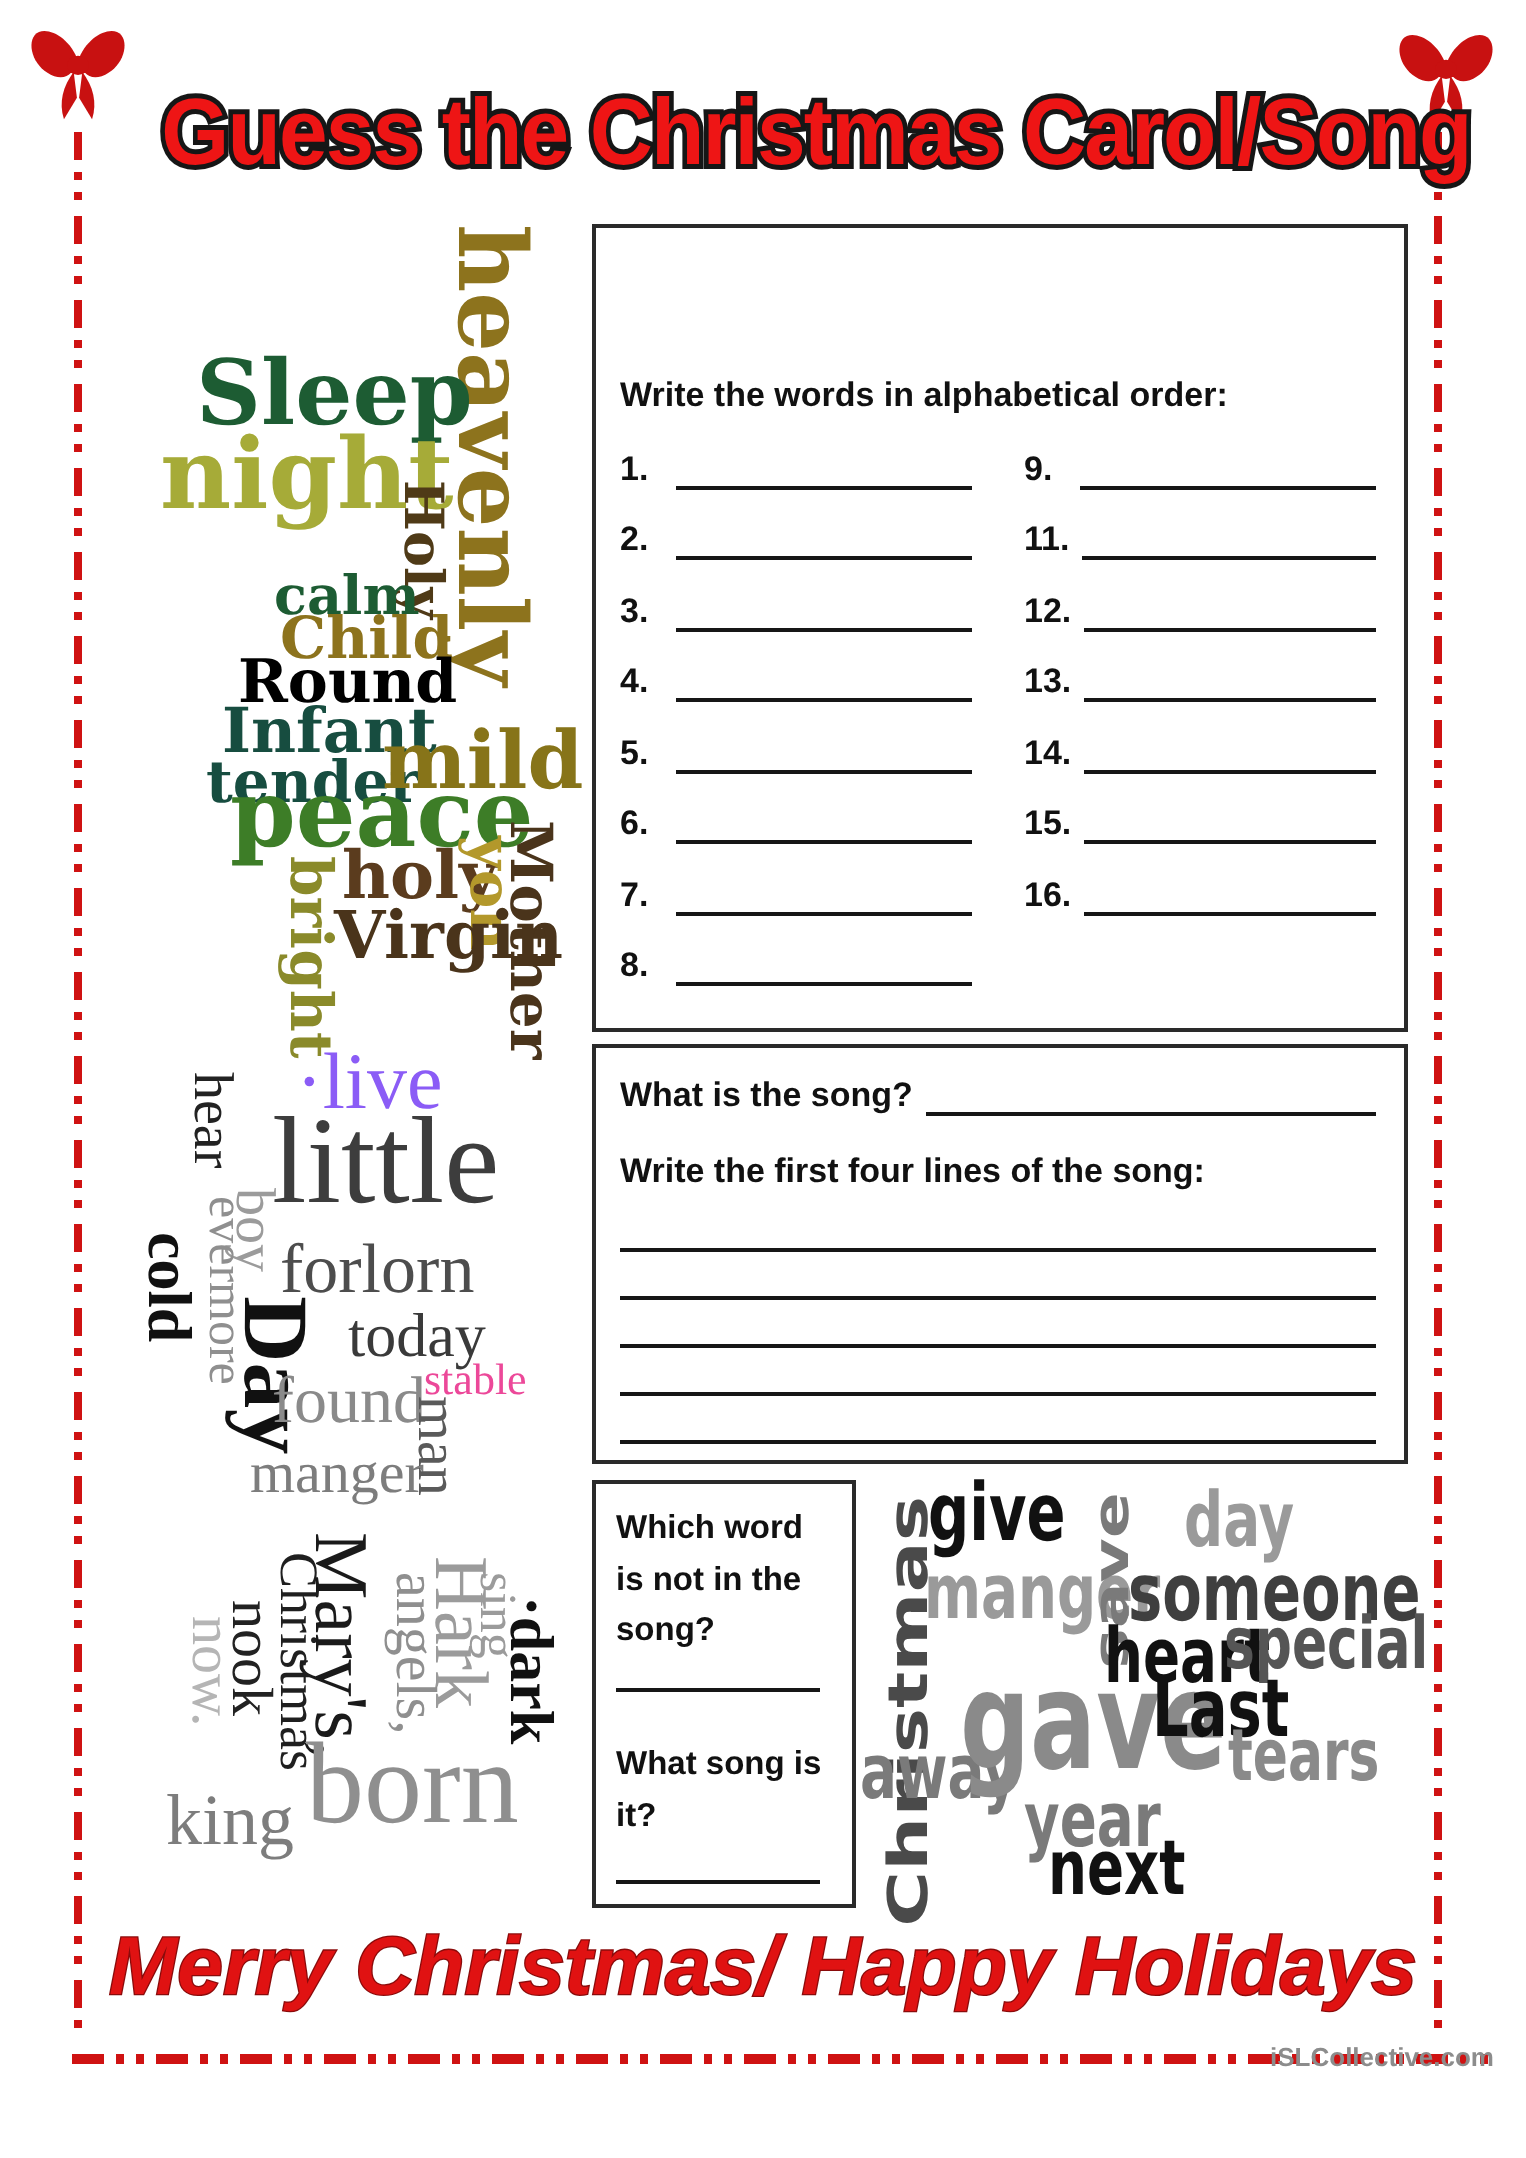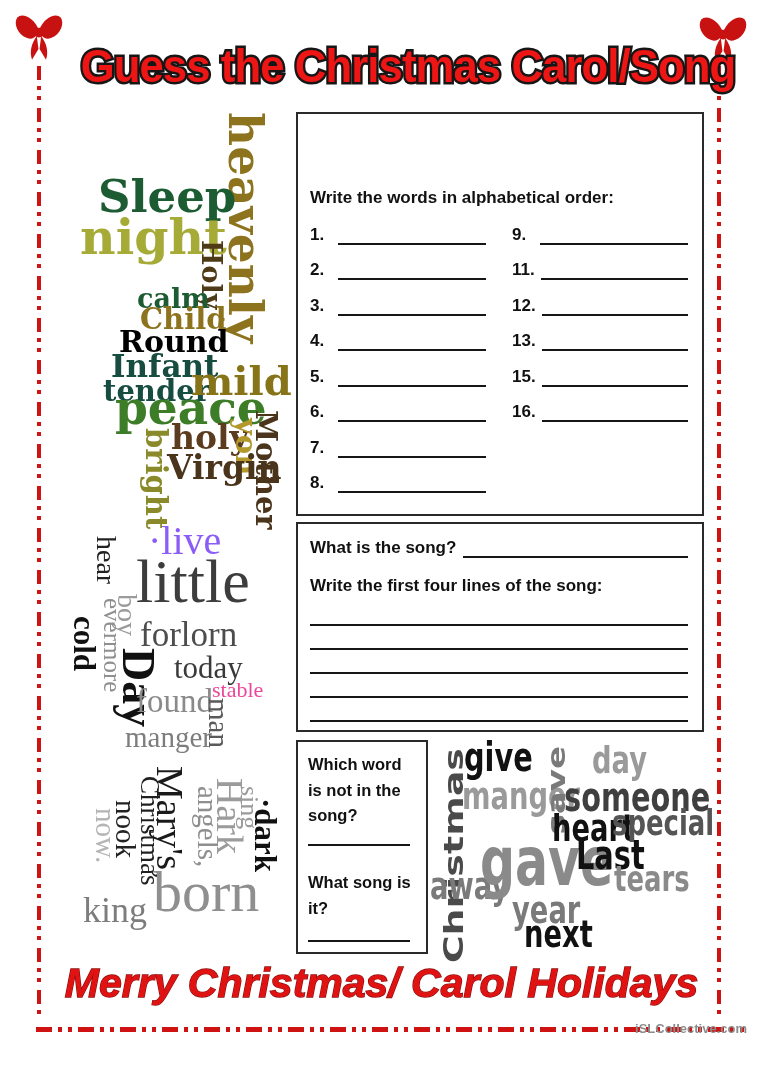--- a/index.html
+++ b/index.html
@@ -134,20 +134,24 @@
       <div class="numcell">
           <span class="num">11.</span>
           <span class="blank"></span>
         </div>
       <div class="numcell">
           <span class="num">12.</span>
           <span class="blank"></span>
         </div>
       <div class="numcell">
           <span class="num">13.</span>
+          <span class="blank"></span>
+        </div>
+      <div class="numcell">
+          <span class="num">14.</span>
           <span class="blank"></span>
         </div>
       <div class="numcell">
           <span class="num">15.</span>
           <span class="blank"></span>
         </div>
       <div class="numcell">
           <span class="num">16.</span>
           <span class="blank"></span>
         </div>
@@ -212,16 +216,16 @@
     <span class="w c3" style="left:552px;top:810px;font-size:38px;color:#111111;transform:scaleX(.72);transform-origin:left center">heart</span>
     <span class="w c3" style="left:612px;top:806px;font-size:36px;color:#555555;transform:scaleX(.72);transform-origin:left center">special</span>
     <span class="w c3" style="left:430px;top:868px;font-size:38px;color:#7a7a7a;transform:scaleX(.72);transform-origin:left center">away</span>
     <span class="w c3" style="left:480px;top:830px;font-size:68px;color:#8a8a8a;transform:scaleX(.72);transform-origin:left center">gave</span>
     <span class="w c3" style="left:576px;top:836px;font-size:40px;color:#111111;transform:scaleX(.72);transform-origin:left center">Last</span>
     <span class="w c3" style="left:614px;top:862px;font-size:36px;color:#8a8a8a;transform:scaleX(.72);transform-origin:left center">tears</span>
     <span class="w c3" style="left:512px;top:892px;font-size:38px;color:#7a7a7a;transform:scaleX(.72);transform-origin:left center">year</span>
     <span class="w c3" style="left:524px;top:916px;font-size:38px;color:#111111;transform:scaleX(.72);transform-origin:left center">next</span>
   </div>
 
-  <div class="footer">Merry Christmas/ Carol Holidays</div>
+  <div class="footer">Merry Christmas/ Happy Holidays</div>
   <div class="watermark">iSLCollective.com</div>
 
 </div>
 
 </body></html>

